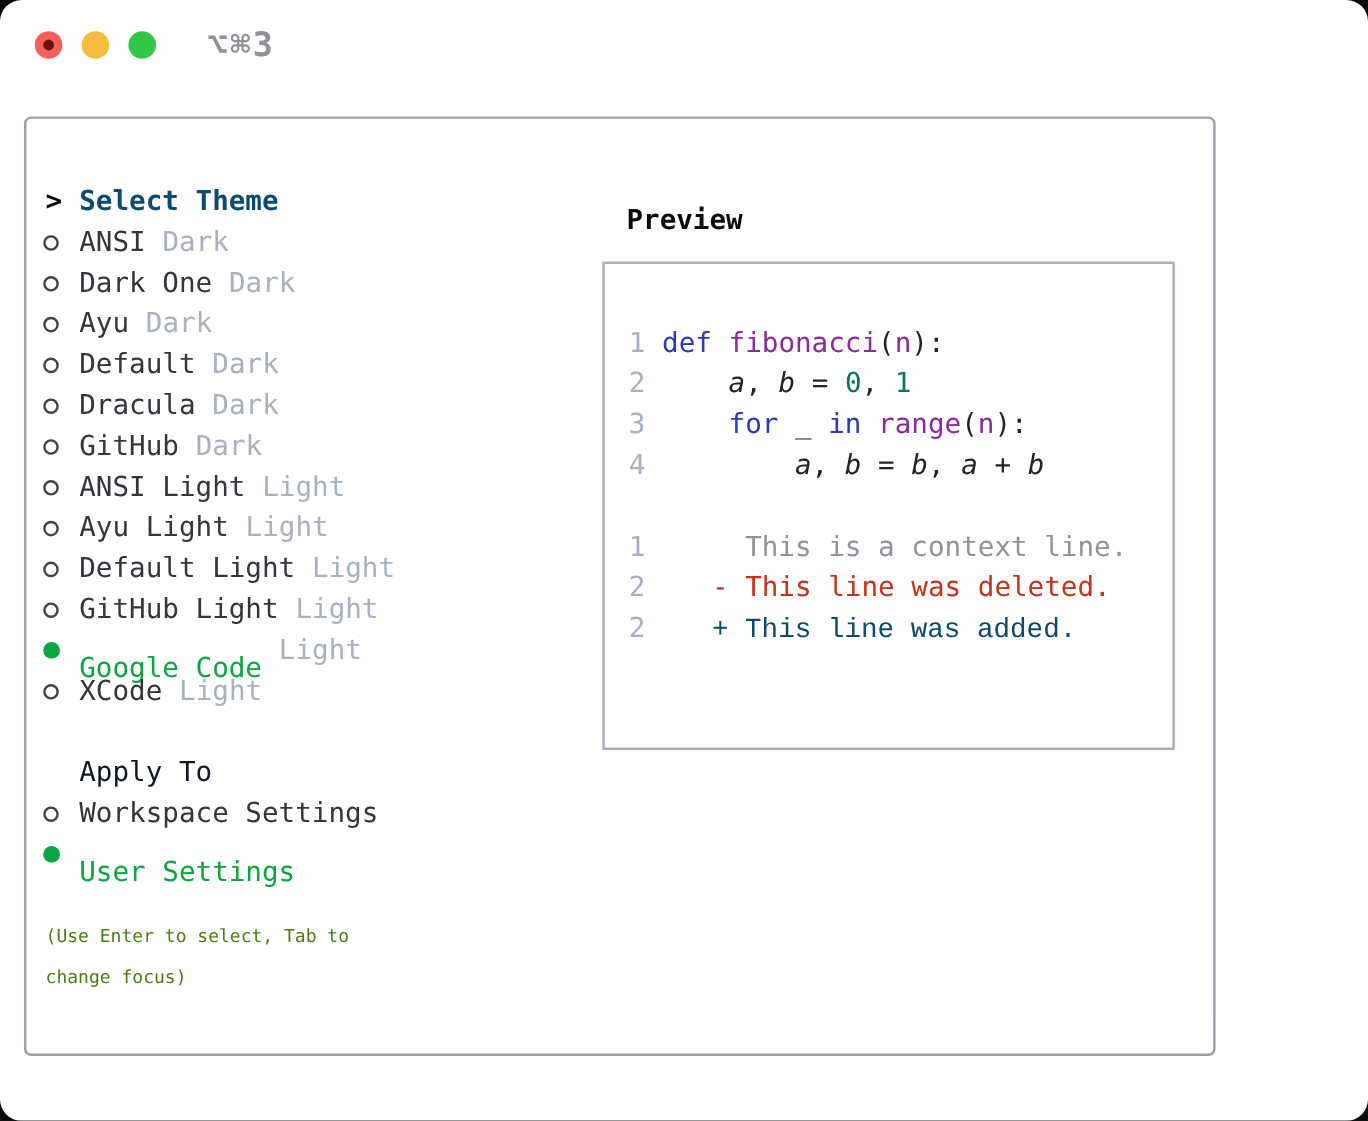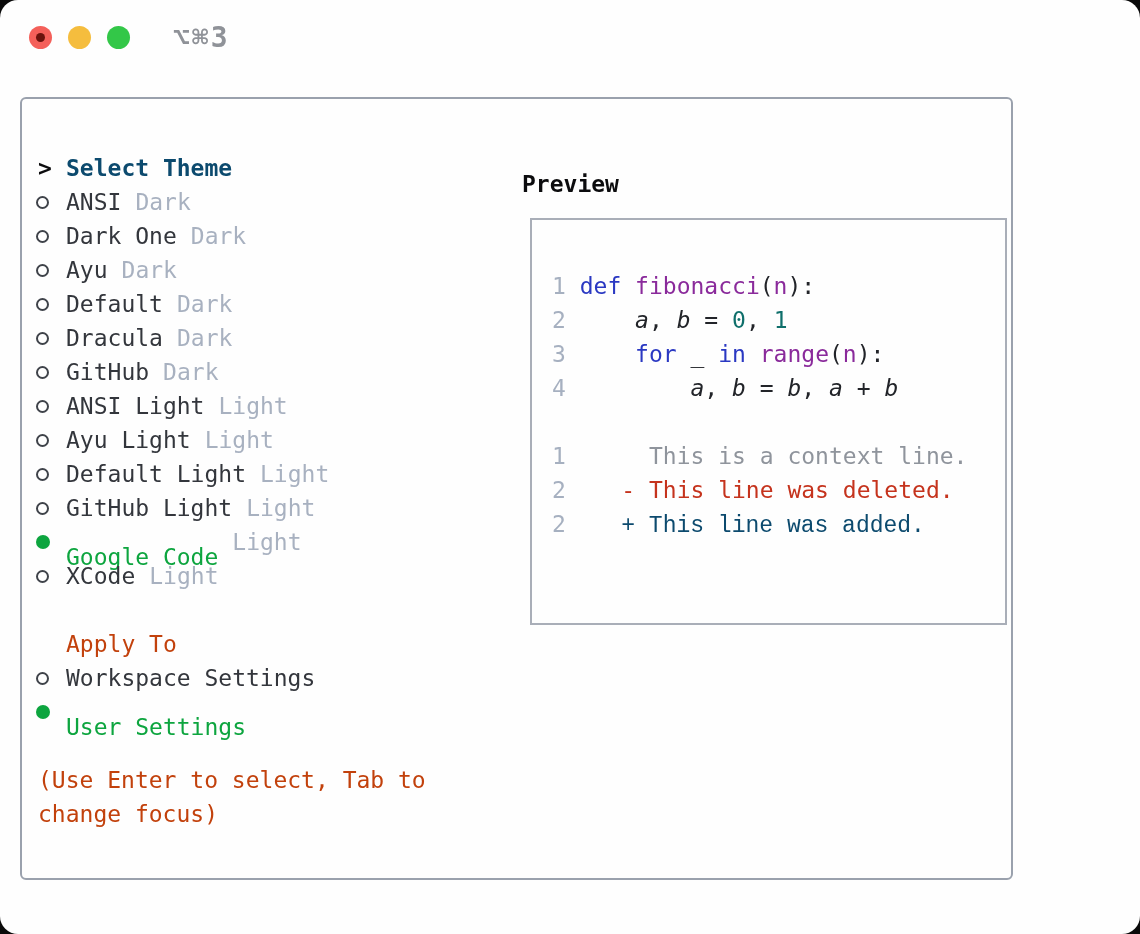--- a/index.html
+++ b/index.html
@@ -27,32 +27,32 @@
   
   .left-col { position:absolute; left:12px; top:52px; width:460px;
     font-size:23px; line-height:34px; color:#33363c; }
   .row { display:flex; align-items:center; height:34px; white-space:pre; }
   .spacer { height:34px; }
   .bullet { width:32px; display:flex; align-items:center; padding-left:2px; }
   .circle { width:13px; height:13px; border:2px solid #3f434a; border-radius:50%; }
   .circle.sel { width:14px; height:14px; border:none; background:#0da53f; }
   .caret { width:32px; padding-left:4px; font-weight:700; color:#0c0c0e; }
   .hdr { font-weight:700; color:#0c4a6e; }
-  .hdr2 { color:#c2410c; }
+  .hdr2 { color:#0f172a; }
   .item-name { color:#33363c; }
   .item-name.green { color:#0da53f;margin-top:30px; }
   .variant { color:#a8b1c0; margin-left:14px; }
-  .hint { margin-left:4px; color:#c2410c; font-size:23px; line-height:34px;
+  .hint { margin-left:4px; color:#4d7c0f; font-size:15px; line-height:34px;
     white-space:pre; }
 
   
   .right-col { position:absolute; left:480px; top:68px; }
   .preview-title { padding-left:20px; font-size:23px; line-height:34px;
     font-weight:700; color:#0c0c0e; }
-  .preview-box { margin-top:17px; margin-left:28px; width:477px; height:407px;
+  .preview-box { margin-top:17px; width:477px; height:407px;
     border:2px solid #a9aeb8; background:#fefefe;
     padding:49px 0 0 20px; overflow:hidden; }
   .pline { height:34px; font-size:23px; line-height:34px; white-space:pre; }
   .lineno { color:#a6b0c0; }
   .tok-pl { color:#222429; }
   .tok-kw { color:#2a38c2; }
   .tok-fn { color:#8a2a9b; }
   .tok-nm { color:#0f6f6b; }
   .tok-va { color:#222429; font-style:italic; }
   .tok-cx { color:#8f949c; }

